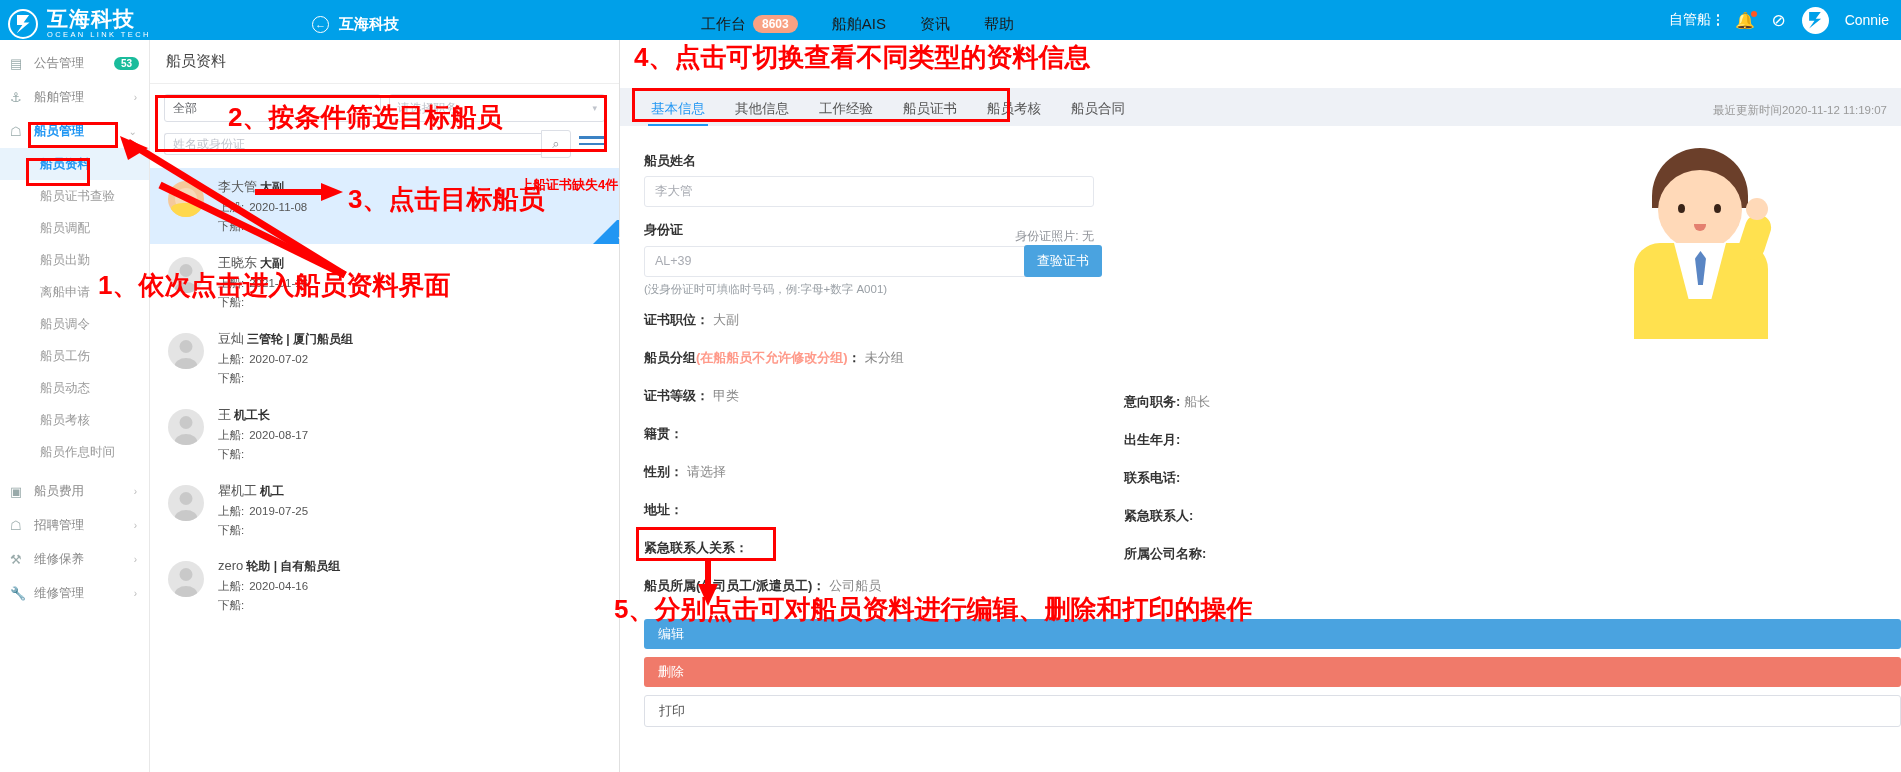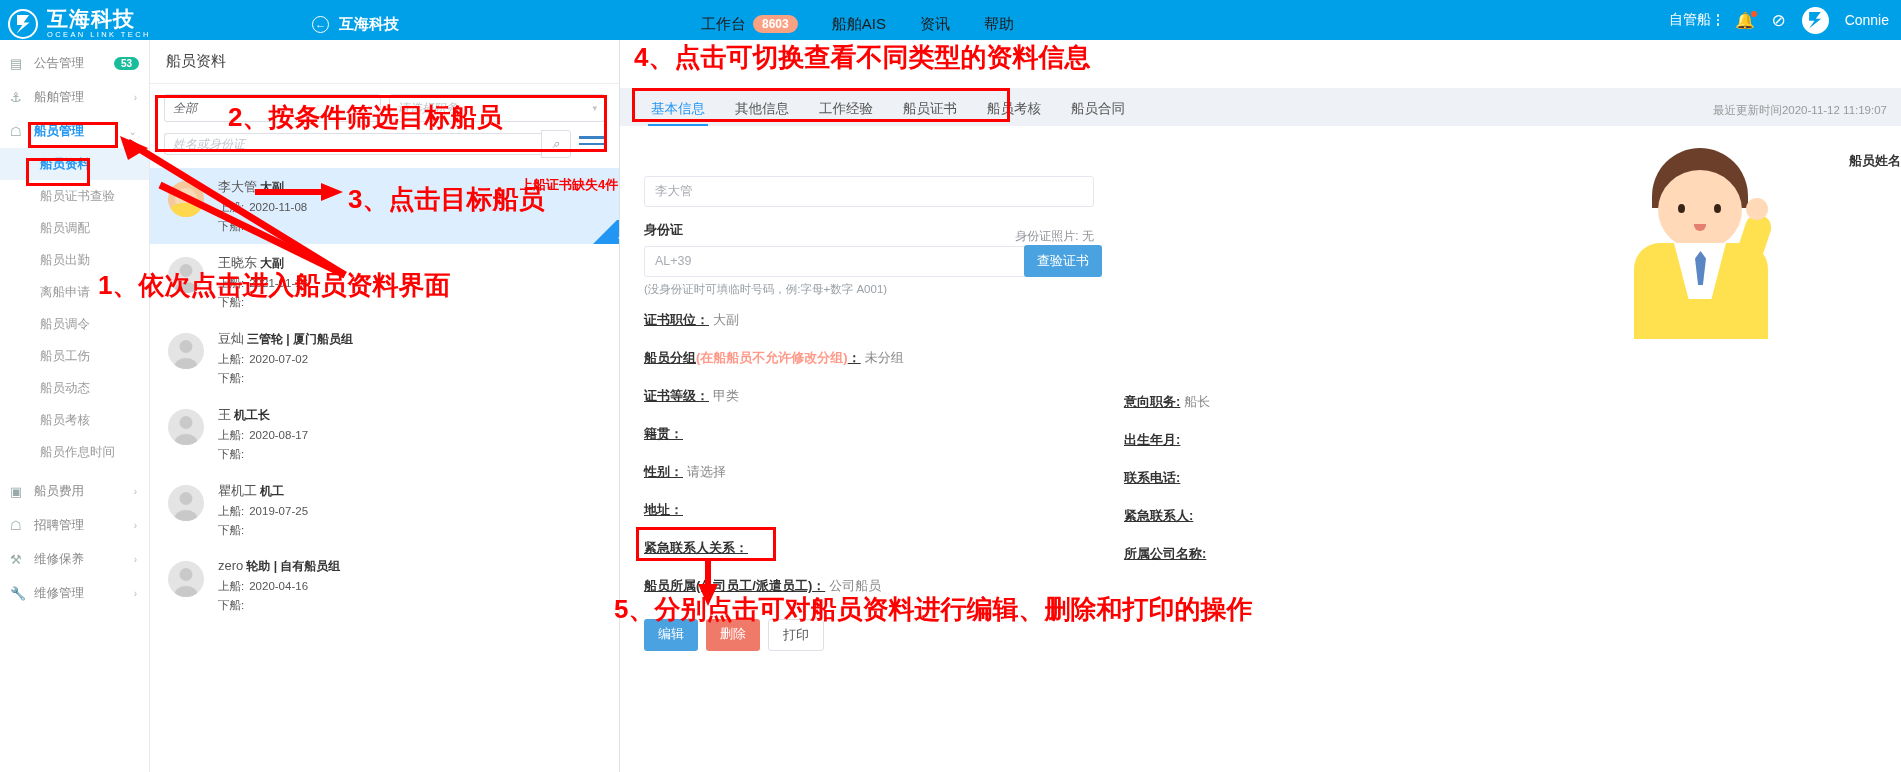--- a/index.html
+++ b/index.html
@@ -85,21 +85,21 @@
 
   
   .crew-panel{
     position:absolute; left:150px; top:40px; width:470px; height:732px;
     background:#fff; border-right:1px solid #e0e0e0;
   }
   .crew-head{
     height:44px; display:flex; align-items:center; padding-left:16px;
     font-size:15px; color:#444; border-bottom:1px solid #eee;
   }
-  .filter-zone{ padding:10px 14px 6px 14px;font-style:italic; }
+  .filter-zone{ padding:10px 14px 6px 14px; }
   .sel-row{ display:flex; gap:8px; }
   .sel-box{
     flex:1; height:28px; border:1px solid #dcdfe6; border-radius:3px;
     display:flex; align-items:center; padding:0 8px; font-size:12px; color:#606266;
     position:relative; background:#fff;
   }
   .sel-box .caret{ position:absolute; right:7px; color:#c0c4cc; font-size:9px; }
   .sel-box.ph{ color:#c0c4cc; }
   .search-row{ display:flex; gap:0; margin-top:8px; align-items:center; }
   .search-input{
@@ -164,44 +164,44 @@
   }
   .tab.active{ color:#2196F3; }
   .tab.active:after{
     content:""; position:absolute; left:12px; right:12px; bottom:0; height:2px; background:#2196F3;
   }
   .upd-time{
     position:absolute; right:14px; bottom:8px; font-size:11.5px; color:#999;
   }
 
   .form-area{ position:relative; padding:26px 0 0 24px; }
-  .fld-label{ font-size:13px; color:#333; font-weight:bold; margin-bottom:6px;text-align:right; }
+  .fld-label{ font-size:13px; color:#333; font-weight:bold; margin-bottom:6px; }
   .fld-input{
     width:450px; height:31px; border:1px solid #e4e7ed; border-radius:3px;
     display:flex; align-items:center; padding:0 10px; font-size:12.5px; color:#a8abb2;
     background:#fff;
   }
   .fld-block{ margin-bottom:14px; }
   .id-row{ display:flex; align-items:flex-end; width:450px; justify-content:space-between; }
   .id-photo{ font-size:12px; color:#909399; }
   .id-input-row{ display:flex; align-items:center; }
   .verify-btn{
     background:#4aa3e0; color:#fff; font-size:13px; padding:7px 13px; border-radius:3px;
     margin-left:-70px; cursor:pointer; position:relative; z-index:3;
   }
   .hint{ font-size:11.5px; color:#9aa0a6; margin-top:5px; }
 
   .kv-cols{ display:flex; margin-top:10px; }
   .kv-col{ width:480px; }
   .kv{ font-size:13px; margin-bottom:20px; color:#333; }
-  .kv b{ font-weight:bold;text-decoration:underline; }
+  .kv b{ font-weight:bold; }
   .kv .val{ color:#888; font-weight:normal; margin-left:4px; }
   .kv .warn{ color:#ff9a8a; font-weight:bold; }
 
-  .btn-row{ display:flex; gap:8px; margin-top:4px; }
+  .btn-row{ display:flex; gap:8px; margin-top:4px;flex-direction:column; }
   .btn{ font-size:13px; padding:6px 14px; border-radius:3px; cursor:pointer; }
   .btn.edit{ background:#4aa3e0; color:#fff; }
   .btn.del{ background:#f07a6a; color:#fff; }
   .btn.print{ background:#fff; color:#555; border:1px solid #dcdfe6; }
 
   
   .mascot{ position:absolute; right:112px; top:108px; width:175px; height:190px; }
   .m-hair{ position:absolute; left:38px; top:0; width:96px; height:60px; background:#6b3f2a; border-radius:48px 48px 0 0; }
   .m-face{ position:absolute; left:44px; top:22px; width:84px; height:80px; background:#ffd9b8; border-radius:42px/40px; }
   .m-eye{ position:absolute; width:7px; height:9px; background:#3a2418; border-radius:50%; top:56px; }

